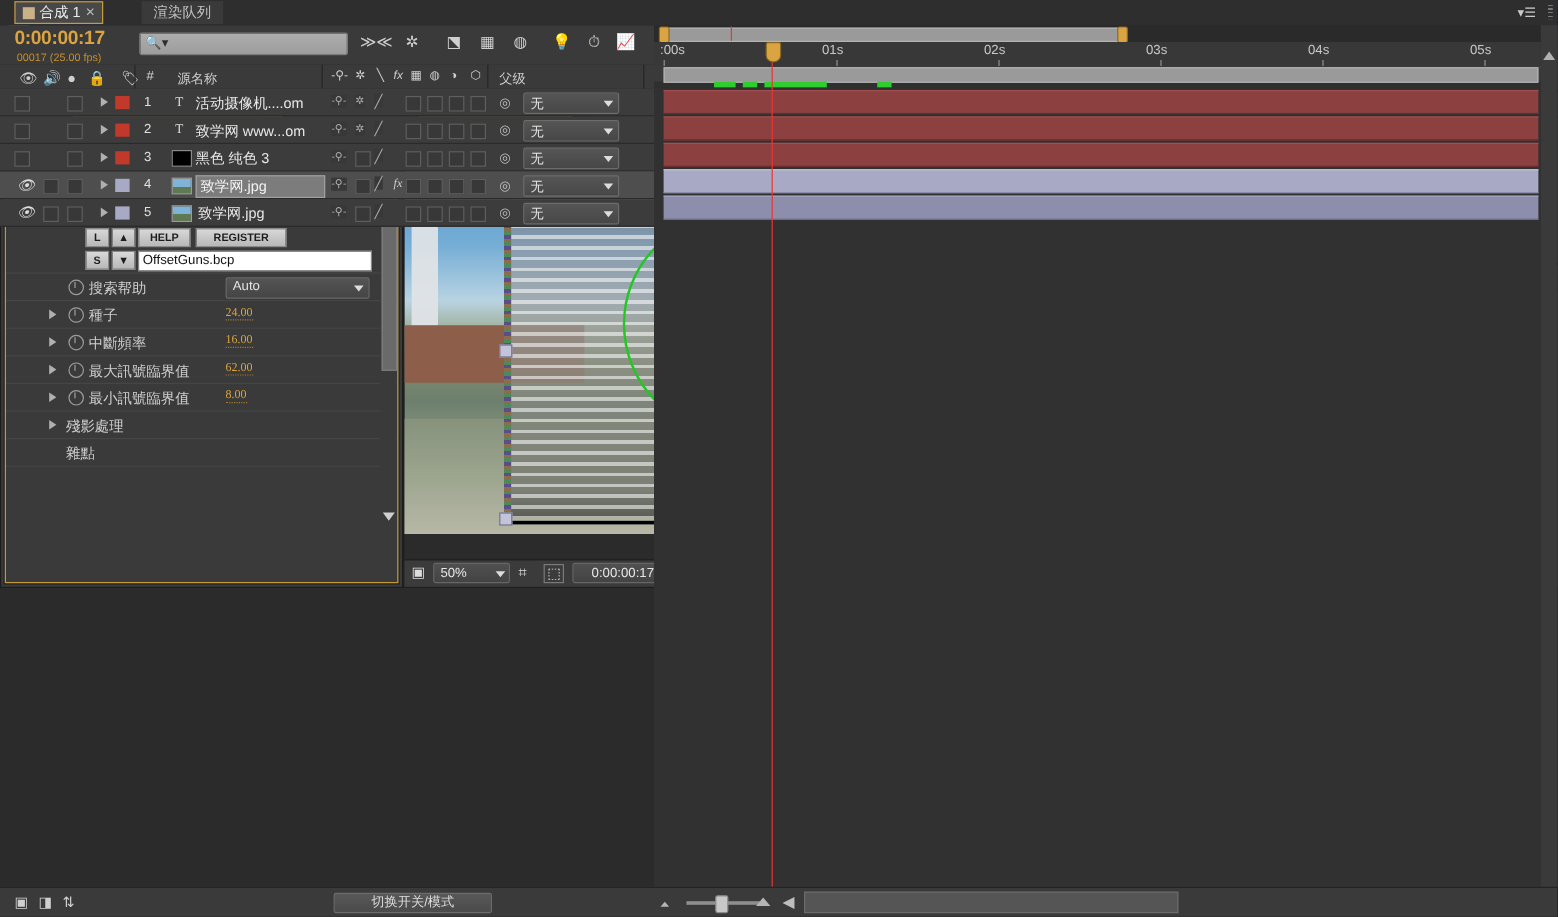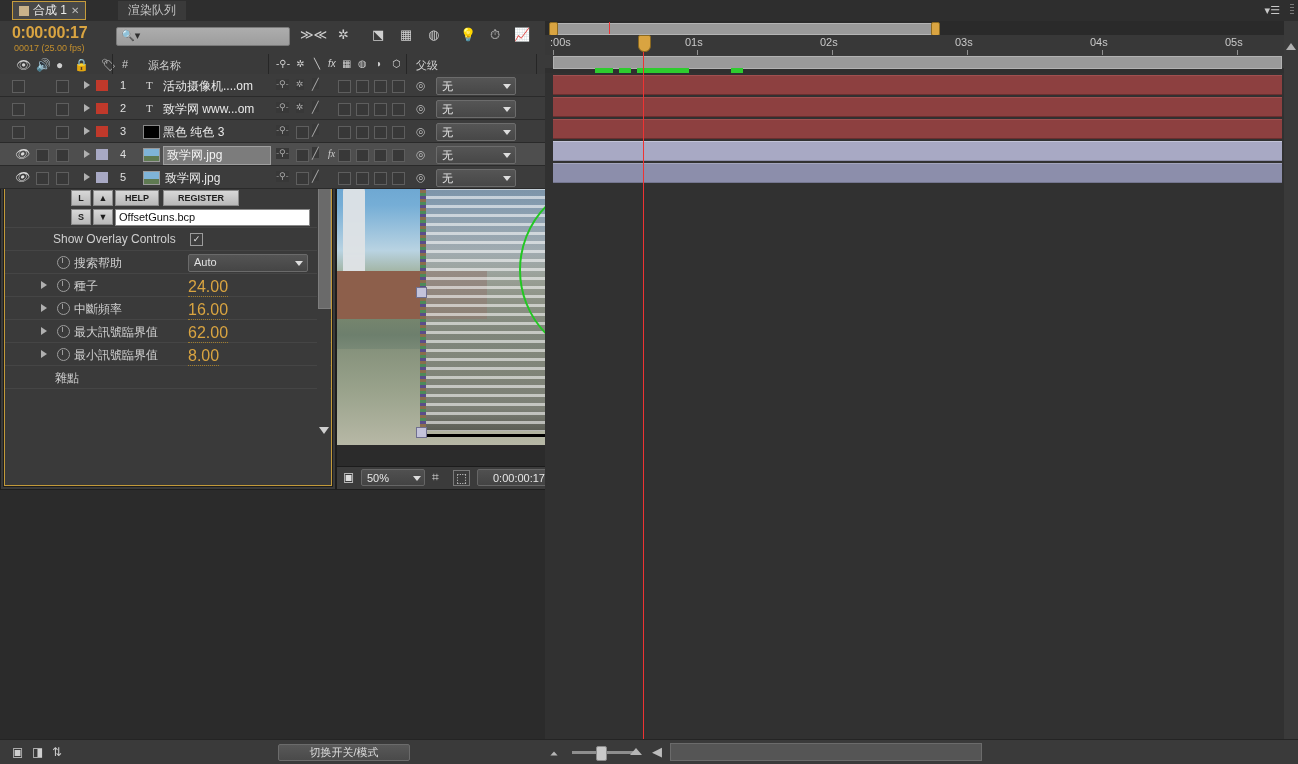--- a/index.html
+++ b/index.html
@@ -72,21 +72,21 @@
   .fx-body{position:absolute;left:2px;top:23px;right:2px;bottom:2px;background:#3a3a3a;border:1px solid #1d1d1d;}
   .fx-head{position:absolute;left:0;top:0;width:100%;height:16px;font-size:11px;color:#cfcfcf;
       padding:2px 0 0 14px;box-sizing:border-box;background:#3a3a3a;}
   .fx-scroll{position:absolute;left:0;top:18px;right:0;bottom:0;overflow:hidden;
       border:1px solid #c39a3a;box-sizing:border-box;background:#3a3a3a;}
   .fxrow{position:relative;height:22px;border-bottom:1px solid #454545;}
   .fx-title{height:22px;background:#434343;border-bottom:1px solid #2d2d2d;}
   .tri{position:absolute;width:0;height:0;border-top:4px solid transparent;border-bottom:4px solid transparent;border-left:6px solid #b0b0b0;}
   .tri.dn{border-left:4px solid transparent;border-right:4px solid transparent;border-top:6px solid #b0b0b0;border-bottom:none;}
   .lbl{position:absolute;font-size:12px;color:#cfcfcf;white-space:nowrap;}
-  .val{position:absolute;font-size:16px;color:#d9a441;border-bottom:1px dotted #a07c2e;}
+  .val{position:absolute;font-size:10px;color:#d9a441;border-bottom:1px dotted #a07c2e;font-family:Liberation Serif, serif;}
   .link{position:absolute;font-size:12px;color:#d9a441;}
   .stopw{position:absolute;width:11px;height:11px;border:1px solid #9d9d9d;border-radius:50%;}
   .stopw:after{content:"";position:absolute;left:4px;top:1px;width:1px;height:5px;background:#9d9d9d;}
   .selectbox{position:absolute;height:16px;background:linear-gradient(to bottom,#545454,#454545);
       border:1px solid #6a6a6a;border-radius:2px;}
   .selectbox span{position:absolute;left:5px;top:1px;font-size:11px;color:#e2e2e2;}
   .selectbox .cv{position:absolute;right:4px;top:6px;border-left:4px solid transparent;border-right:4px solid transparent;border-top:5px solid #ddd;}
   .btnsm{position:absolute;height:14px;background:linear-gradient(to bottom,#d8d8d8,#b8b8b8);
       border:1px solid #8a8a8a;color:#1d1d1d;font-size:9px;font-weight:bold;text-align:center;line-height:14px;}
   .txtfield{position:absolute;height:15px;background:#fff;border:1px solid #8a8a8a;color:#111;font-size:11px;padding-left:3px;line-height:15px;}
@@ -346,24 +346,20 @@
           <div class="btnsm" style="left:110px;top:3px;width:42px">HELP</div>
           <div class="btnsm" style="left:158px;top:3px;width:74px">REGISTER</div>
         </div>
 
         <div class="fxrow" style="height:20px">
           <div class="btnsm" style="left:66px;top:2px;width:18px">S</div>
           <div class="btnsm" style="left:88px;top:2px;width:18px">▼</div>
           <div class="txtfield" style="left:110px;top:2px;width:190px">OffsetGuns.bcp</div>
         </div>
 
-        <div class="fxrow" style="height:22px">
-          <span class="lbl" style="left:48px;top:4px">Show Overlay Controls</span>
-          <div class="chk" style="left:185px;top:5px">✓</div>
-        </div>
 
         <div class="fxrow" style="height:22px">
           <i class="stopw" style="left:52px;top:5px"></i>
           <span class="lbl" style="left:69px;top:4px">搜索帮助</span>
           <div class="selectbox" style="left:183px;top:3px;width:118px">
             <span>Auto</span>
             <i class="cv"></i>
           </div>
         </div>
 
@@ -385,20 +381,24 @@
           <span class="lbl" style="left:69px;top:4px">最大訊號臨界值</span>
           <span class="val" style="left:183px;top:4px">62.00</span>
         </div>
         <div class="fxrow" style="height:22px">
           <i class="tri" style="left:36px;top:7px"></i>
           <i class="stopw" style="left:52px;top:5px"></i>
           <span class="lbl" style="left:69px;top:4px">最小訊號臨界值</span>
           <span class="val" style="left:183px;top:4px">8.00</span>
         </div>
 
+        <div class="fxrow" style="height:22px">
+          <i class="tri" style="left:36px;top:7px"></i>
+          <span class="lbl" style="left:50px;top:4px">殘影處理</span>
+        </div>
         <div class="fxrow" style="height:22px">
 
           <span class="lbl" style="left:50px;top:4px">雜點</span>
         </div>
 
         <div class="vscroll">
           <i class="vs-arrow" style="top:3px;border-bottom:7px solid #cfcfcf"></i>
           <div class="thumb"></div>
           <i class="vs-arrow" style="bottom:50px;border-top:7px solid #cfcfcf"></i>
         </div>

